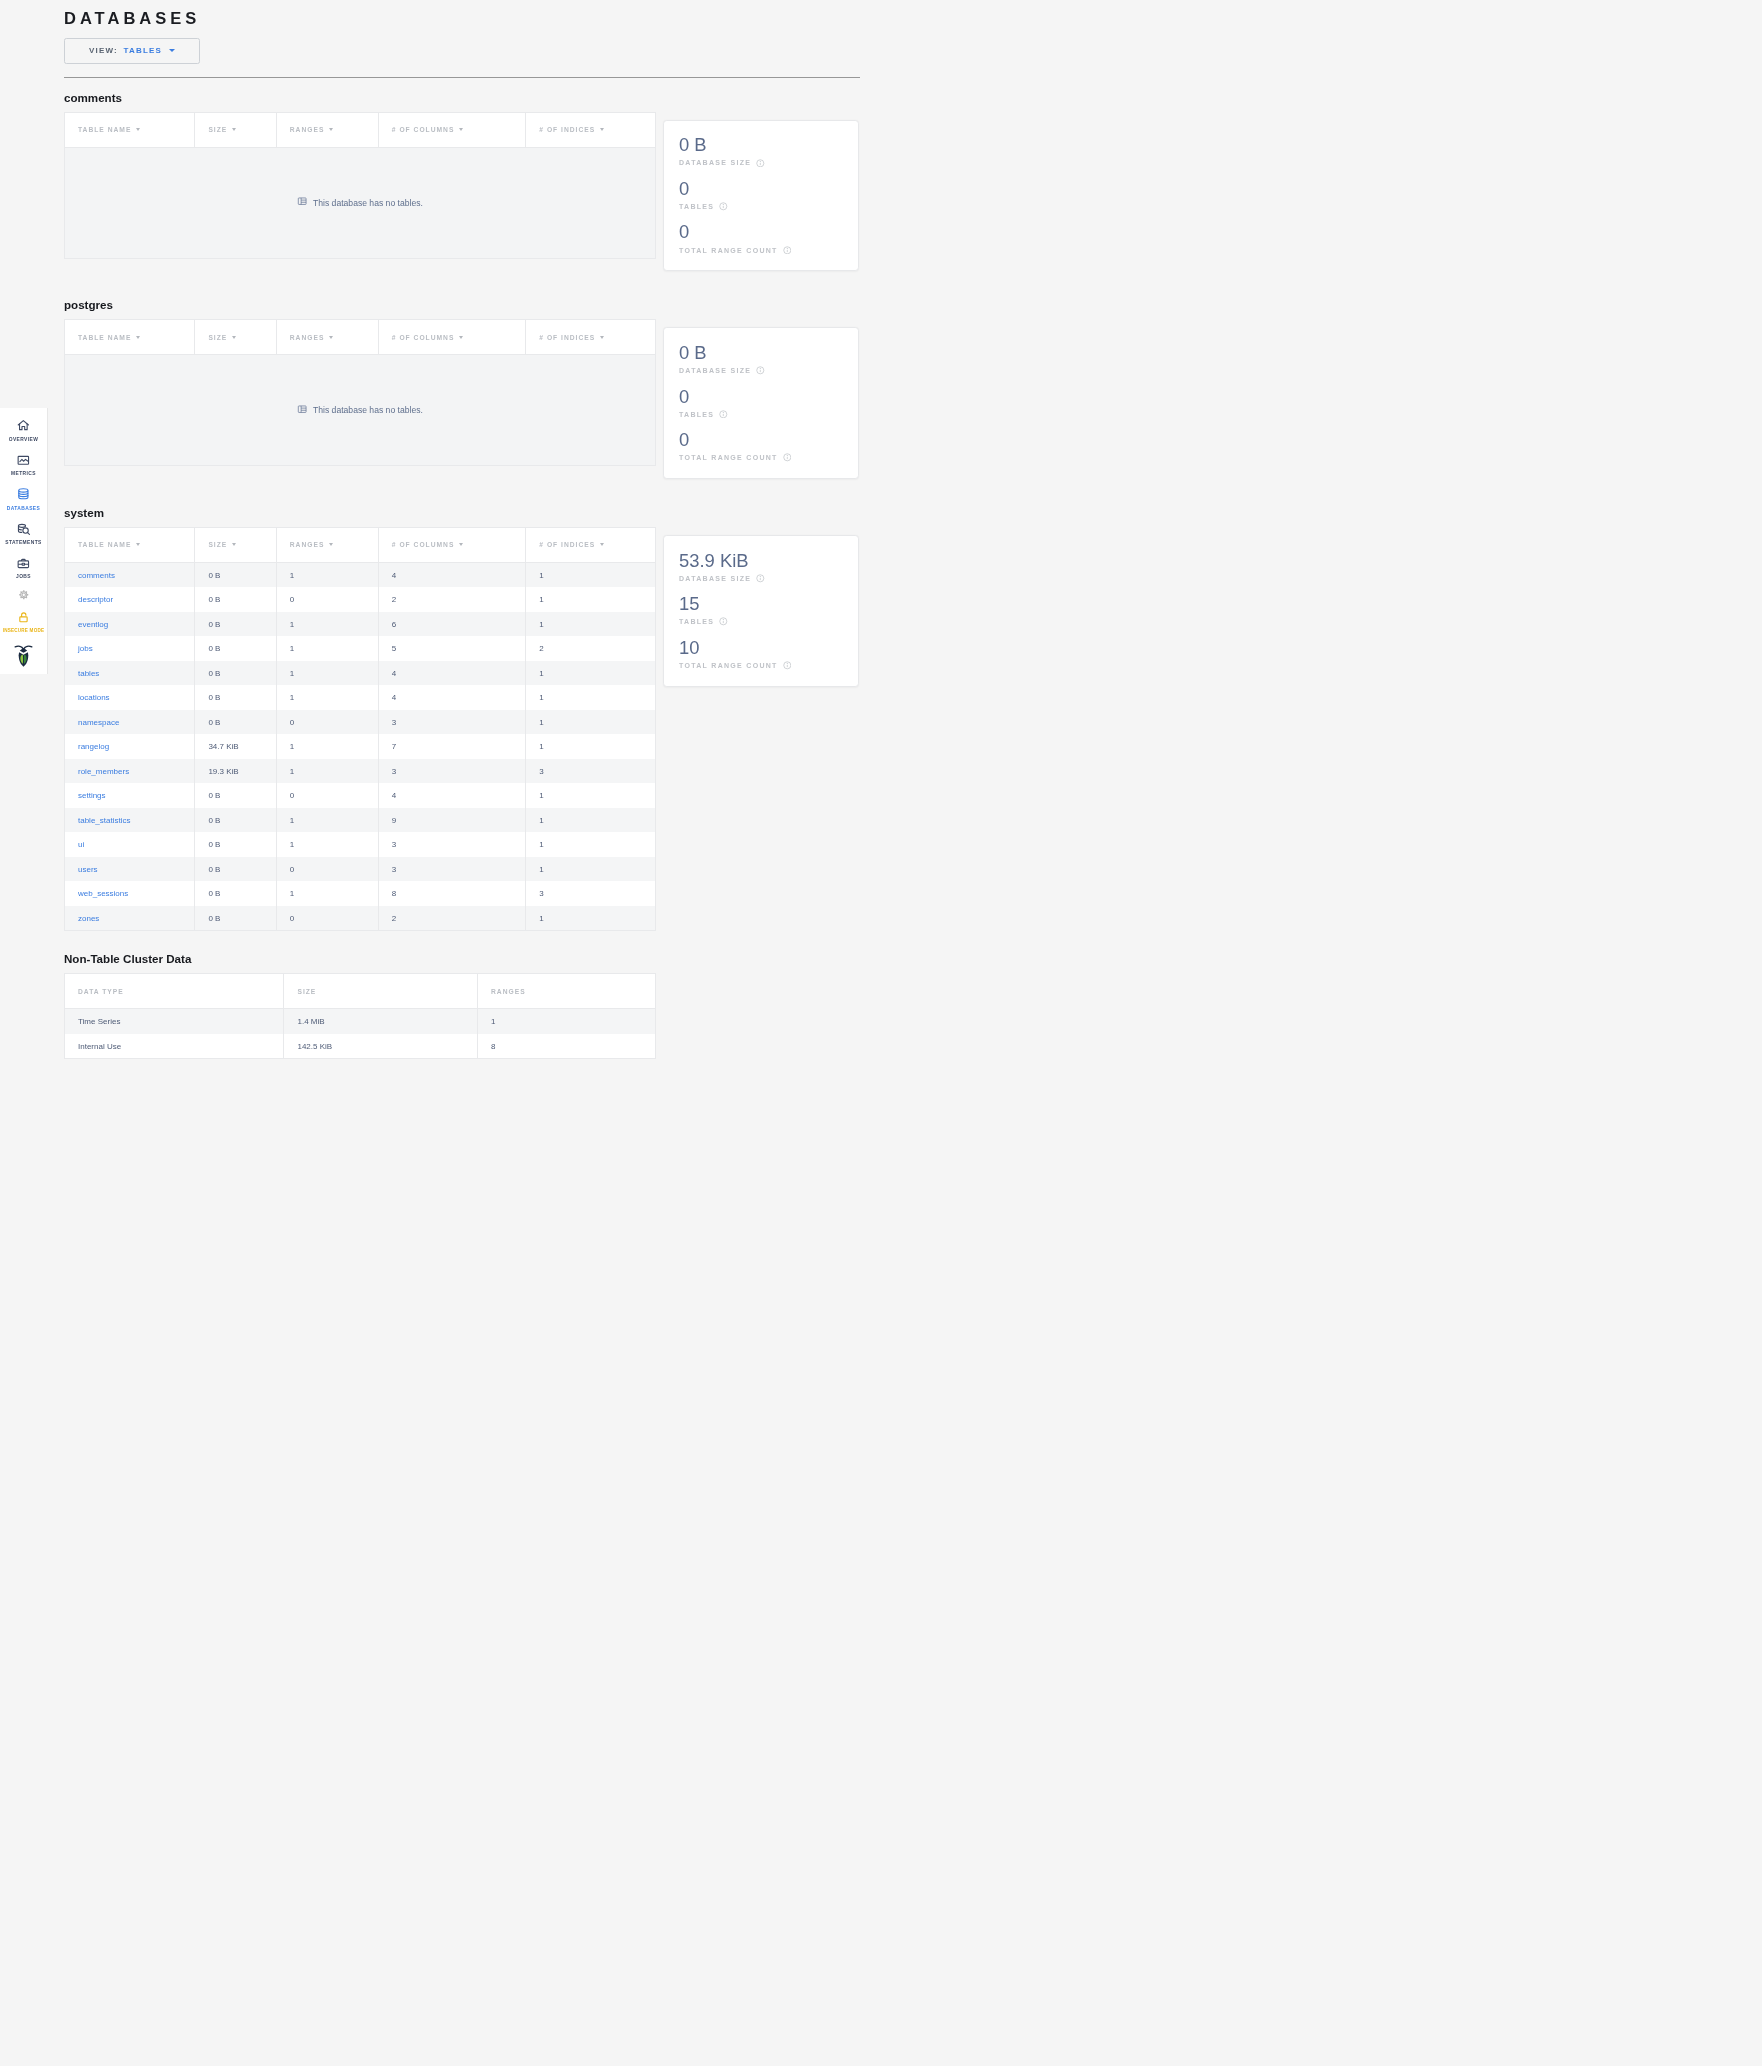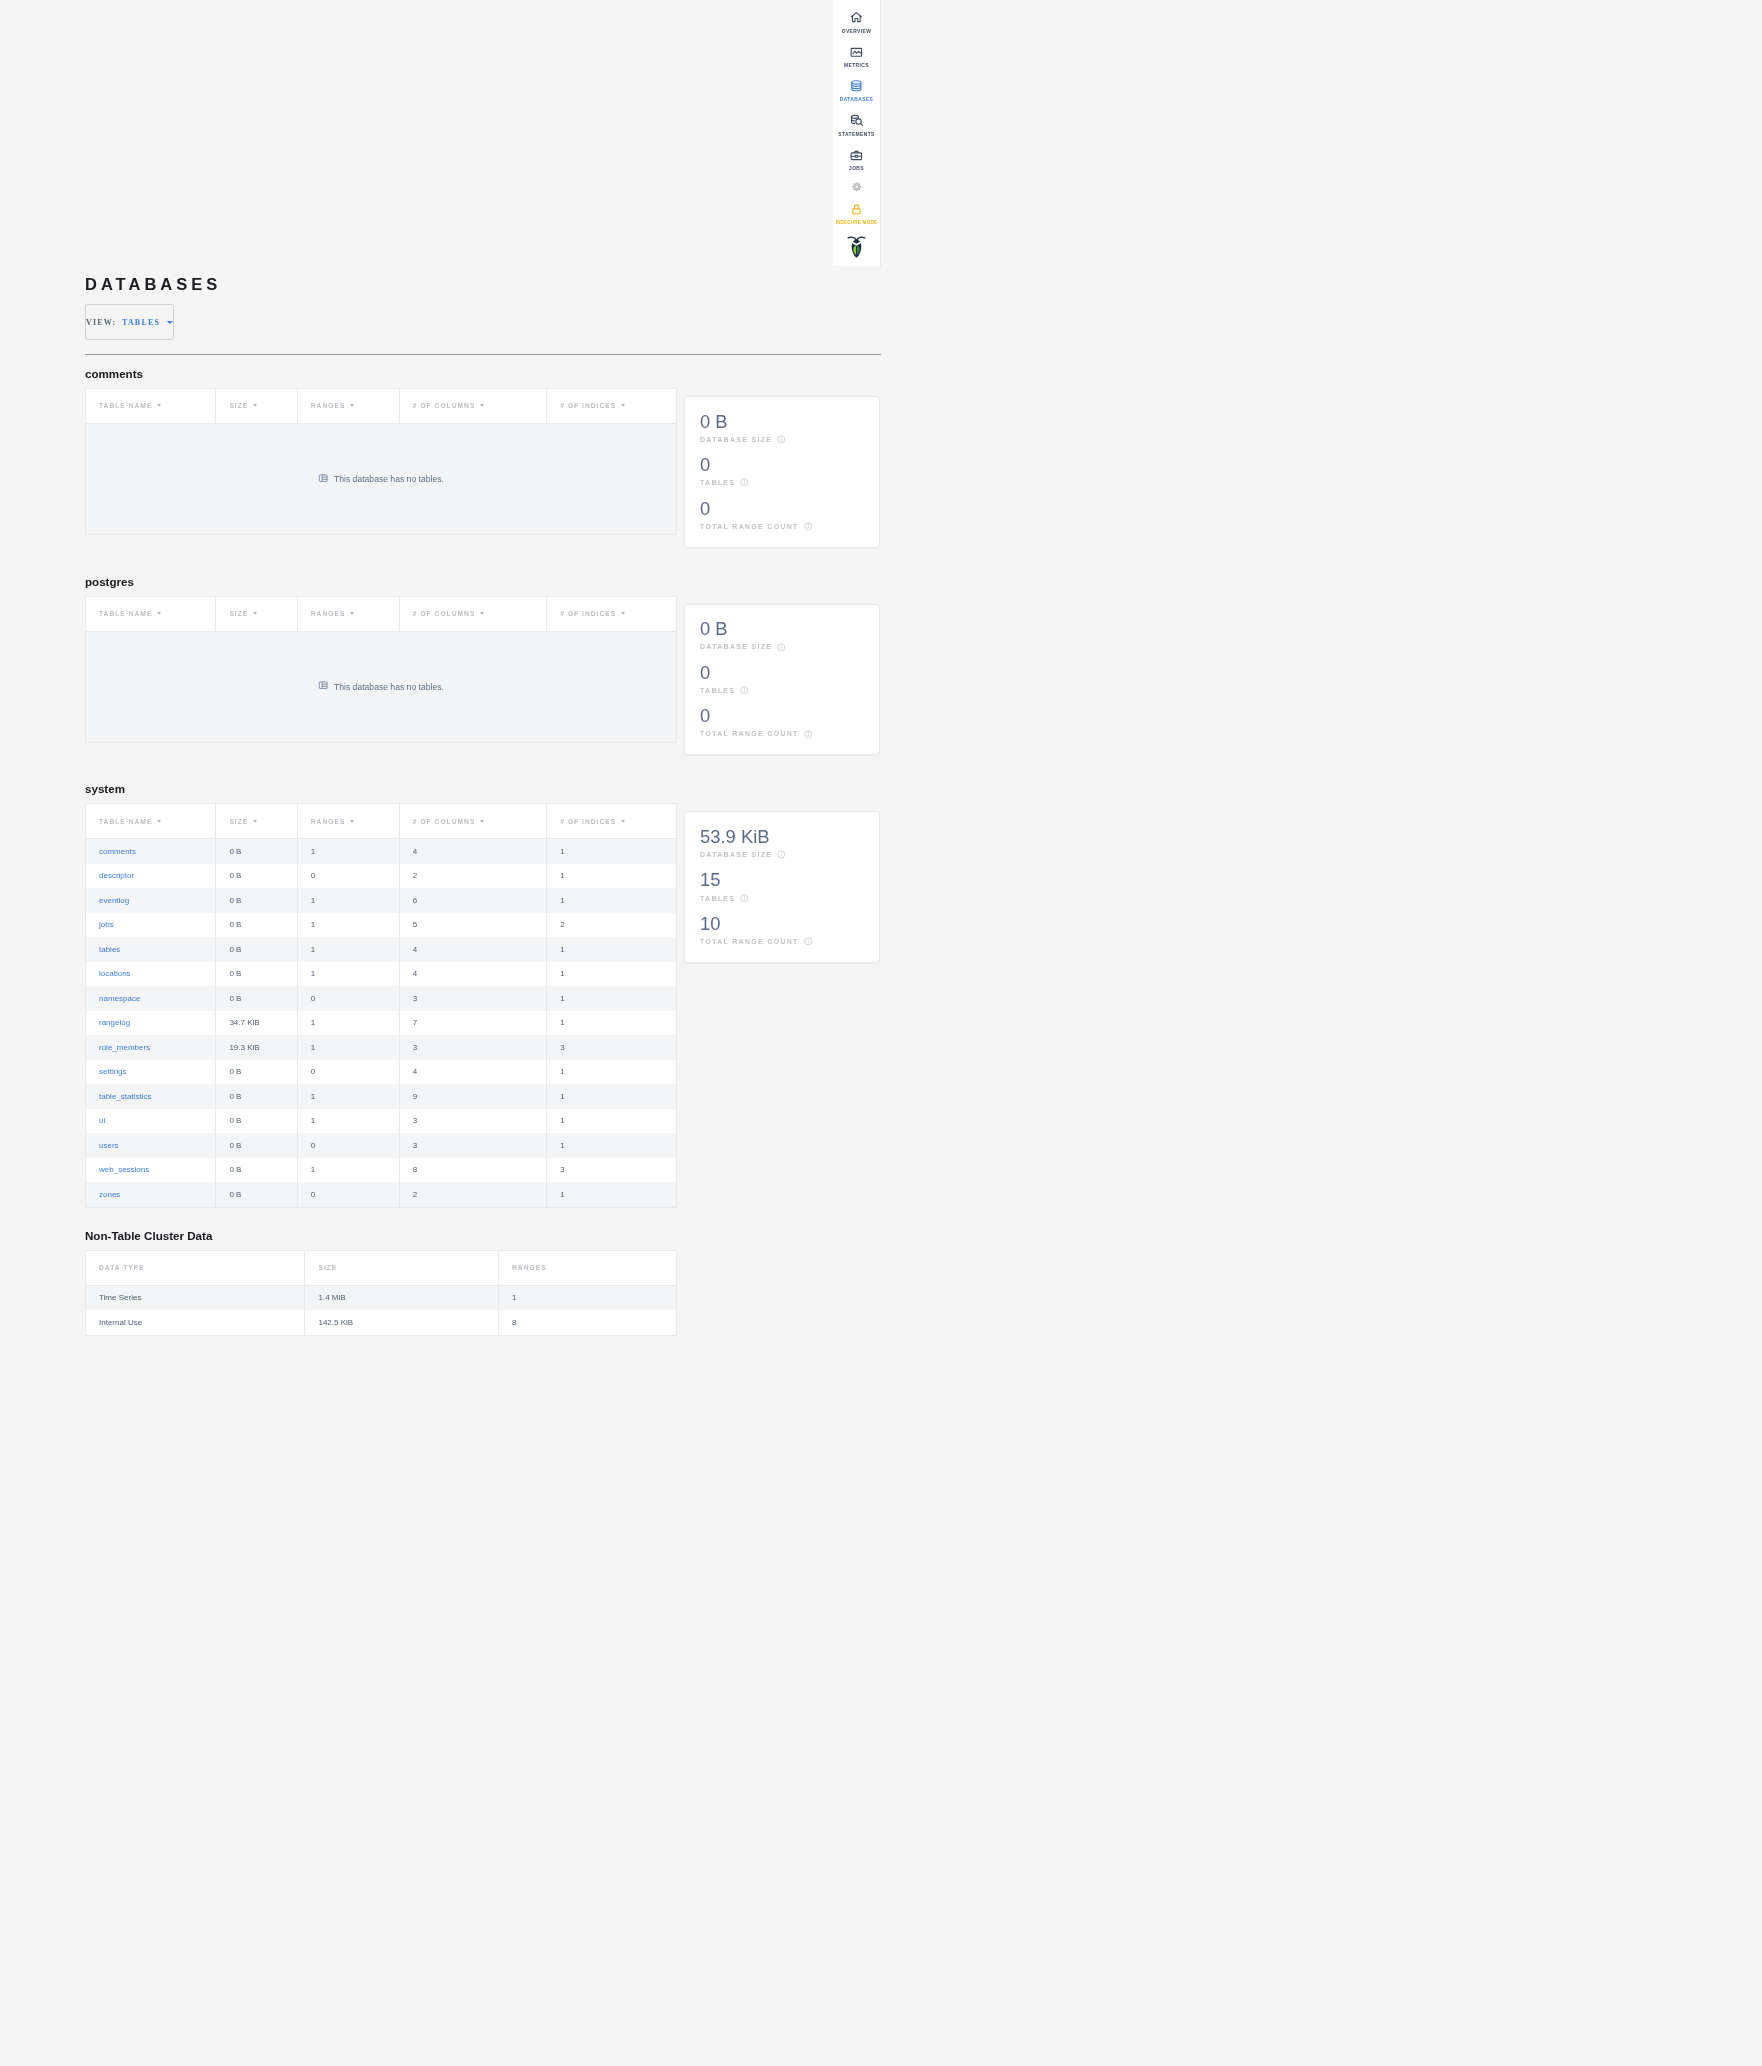--- a/index.html
+++ b/index.html
@@ -6,21 +6,21 @@
     --accent:#3b7de0;
     --insecure:#eab517;
   }
   *{box-sizing:border-box;}
   html,body{margin:0;padding:0;}
   body{
     width:881px;min-height:1033px;background:#f5f5f5;
     font-family:"Liberation Sans","DejaVu Sans",sans-serif;
     -webkit-font-smoothing:antialiased;
   }
-  .app{display:flex;width:881px;min-height:1033px;align-items:flex-end;flex-direction:column;}
+  .app{display:flex;width:881px;min-height:1033px;align-items:center;}
 
   
   .sidebar{
     flex:0 0 48px;width:48px;background:#ffffff;border-right:0.6px solid #e7e7e7;
     display:flex;flex-direction:column;align-items:center;padding-top:8px;
   }
   .nav-item{
     display:flex;flex-direction:column;align-items:center;width:100%;
     margin-bottom:8.6px;cursor:pointer;color:#3f4a63;background:none;border:none;padding:2.4px 0 0;
   }
@@ -32,23 +32,23 @@
   .gear-btn svg{width:13.5px;height:13.5px;display:block;}
   .insecure{color:var(--insecure);display:flex;flex-direction:column;align-items:center;margin-bottom:9.8px;}
   .insecure svg{width:13.5px;height:13.5px;display:block;}
   .insecure-label{font-size:4.6px;font-weight:700;letter-spacing:0.2px;margin-top:3.1px;white-space:nowrap;}
   .logo svg{width:21px;height:24.5px;display:block;}
 
   
   .main{flex:1;padding:9.2px 0 0 16px;}
   .page-title{font-size:16.5px;font-weight:700;letter-spacing:4px;color:#1a1c21;margin:0;}
   .view-btn{
-    margin-top:9.8px;display:inline-flex;align-items:center;height:36px;padding:0 0;
+    margin-top:9.8px;display:inline-flex;align-items:center;height:26px;padding:0 24px;
     background:transparent;border:0.6px solid #cdd1d6;border-radius:2.4px;
-    font-family:Liberation Serif, serif;font-size:8px;letter-spacing:1.2px;font-weight:600;color:#5a6472;cursor:pointer;
+    font-family:Liberation Sans, sans-serif;font-size:8px;letter-spacing:1.2px;font-weight:600;color:#5a6472;cursor:pointer;
   }
   .view-value{color:var(--accent);margin-left:5.5px;}
   .caret{width:0;height:0;border-left:2.4px solid transparent;border-right:2.4px solid transparent;
     border-top:3.1px solid #b3b7bd;display:inline-block;}
   .caret-blue{border-top-color:var(--accent);margin-left:6.7px;border-left-width:3.1px;border-right-width:3.1px;border-top-width:3.7px;}
   .divider{width:796px;border-top:0.6px solid #979797;margin-top:13.5px;}
 
   
   .db-section{margin-top:27px;}
   .db-section.first{margin-top:12.2px;}

